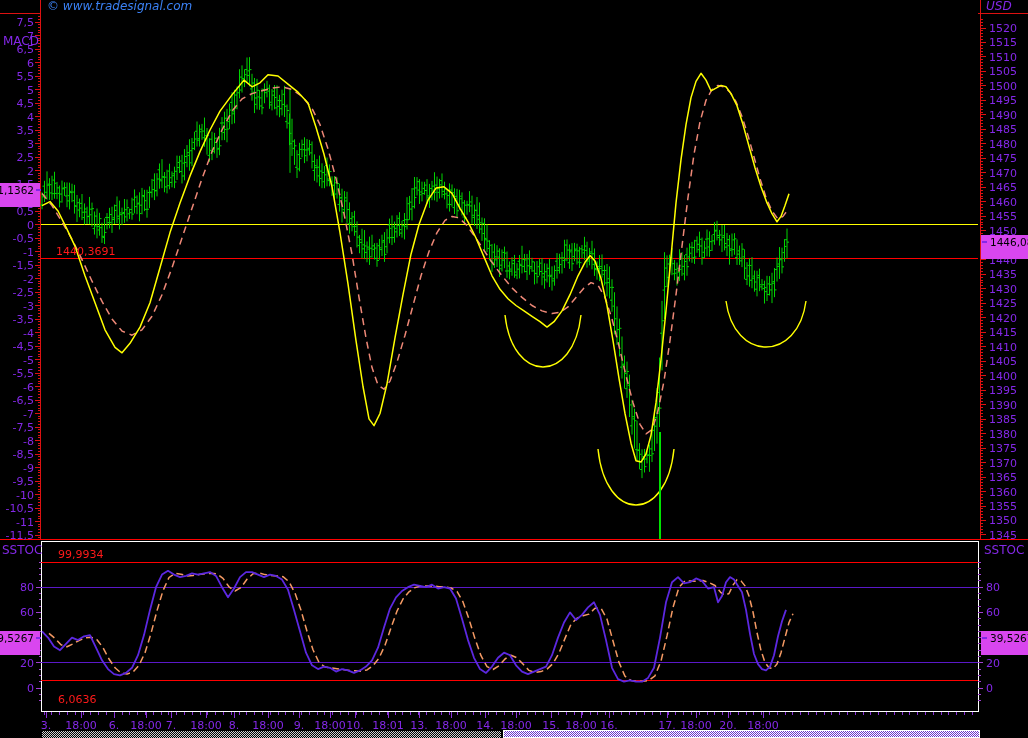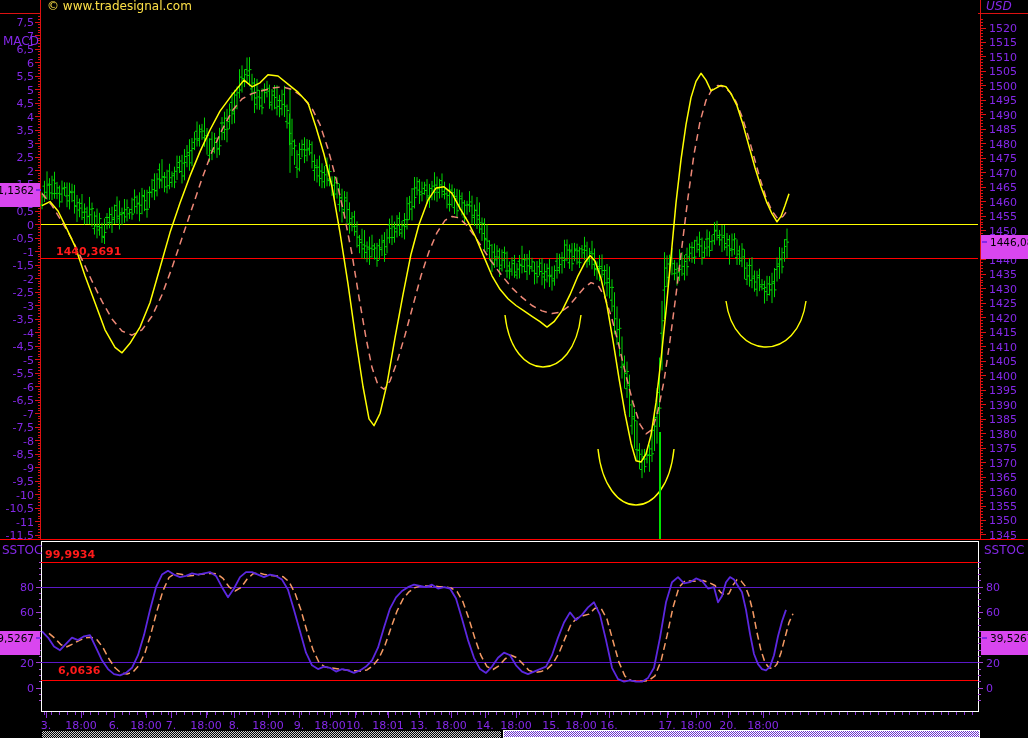--- a/index.html
+++ b/index.html
@@ -1,26 +1,26 @@
 <!DOCTYPE html>
 <html><head>
 <meta charset="utf-8">
 <style>
   html,body{margin:0;padding:0;background:#222;}
   .window{position:relative;width:1028px;height:738px;background:#000;overflow:hidden;
     font-family:"DejaVu Sans","Liberation Sans",sans-serif;}
   svg{position:absolute;left:0;top:0;}
   .hdr{position:absolute;top:0;height:13px;line-height:13px;font-size:12px;z-index:3;white-space:nowrap;}
   .purple{color:#8428e8;}
-  .white{color:#fde047;}
+  .white{color:#3b82f6;font-style:italic;}
   .panel2-title{position:absolute;top:544px;height:13px;line-height:13px;font-size:12px;color:#8428e8;z-index:3;white-space:nowrap;}
   .vbox{position:absolute;height:24px;background:#d946ef;overflow:hidden;z-index:4;font-size:10.5px;line-height:14px;color:#000;}
   .vbox span{position:absolute;white-space:nowrap;top:0;}
   .dash{position:absolute;height:2px;width:5px;background:#8428e8;z-index:5;}
-  .rlabel{position:absolute;font-size:11px;line-height:12px;color:#ff1a1a;z-index:3;white-space:nowrap;font-weight:bold;}
+  .rlabel{position:absolute;font-size:11px;line-height:12px;color:#ff1a1a;z-index:3;white-space:nowrap;}
   .sb-track{position:absolute;left:42px;top:731px;width:459px;height:7px;z-index:3;background-color:#000;
     background-image:linear-gradient(45deg,#cfcfcf 25%,transparent 25%,transparent 75%,#cfcfcf 75%),
                      linear-gradient(45deg,#cfcfcf 25%,transparent 25%,transparent 75%,#cfcfcf 75%);
     background-size:2px 2px;background-position:0 0,1px 1px;}
   .sb-thumb{position:absolute;left:503px;top:730px;width:477px;height:8px;z-index:3;box-sizing:border-box;
     border:1px solid #ffffff;background-color:#ffffff;
     background-image:linear-gradient(45deg,#6a30cc 25%,transparent 25%,transparent 75%,#6a30cc 75%),
                      linear-gradient(45deg,#6a30cc 25%,transparent 25%,transparent 75%,#6a30cc 75%);
     background-size:2px 2px;background-position:0 0,1px 1px;}
 </style>
@@ -1755,18 +1755,18 @@
     <span style="right:6px;">39,5267</span>
   </div>
   <div class="dash" style="left:36px;top:637px;"></div>
 
   <div class="vbox" style="left:981px;top:631px;width:47px;">
     <span style="left:9px;">39,5267</span>
   </div>
   <div class="dash" style="left:982px;top:637px;"></div>
 
   <div class="rlabel" style="left:56px;top:246px;">1440,3691</div>
-  <div class="rlabel" style="left:45px;top:549px;">99,9934</div>
-  <div class="rlabel" style="left:58px;top:665px;">6,0636</div>
+  <div class="rlabel" style="left:58px;top:549px;">99,9934</div>
+  <div class="rlabel" style="left:58px;top:694px;">6,0636</div>
 
   <div class="sb-track"></div>
   <div class="sb-thumb"></div>
 </div>
 
 </body></html>

